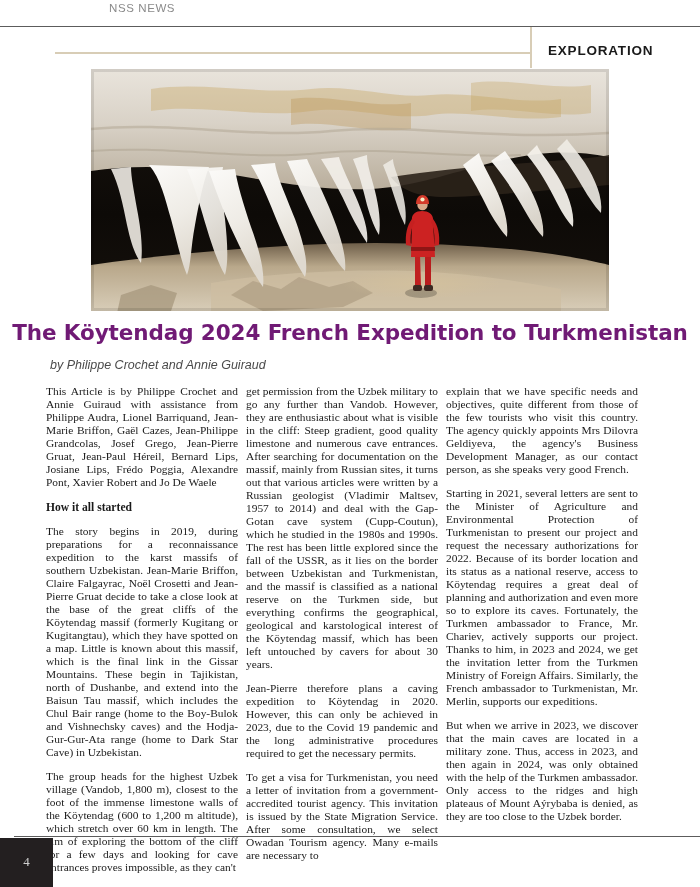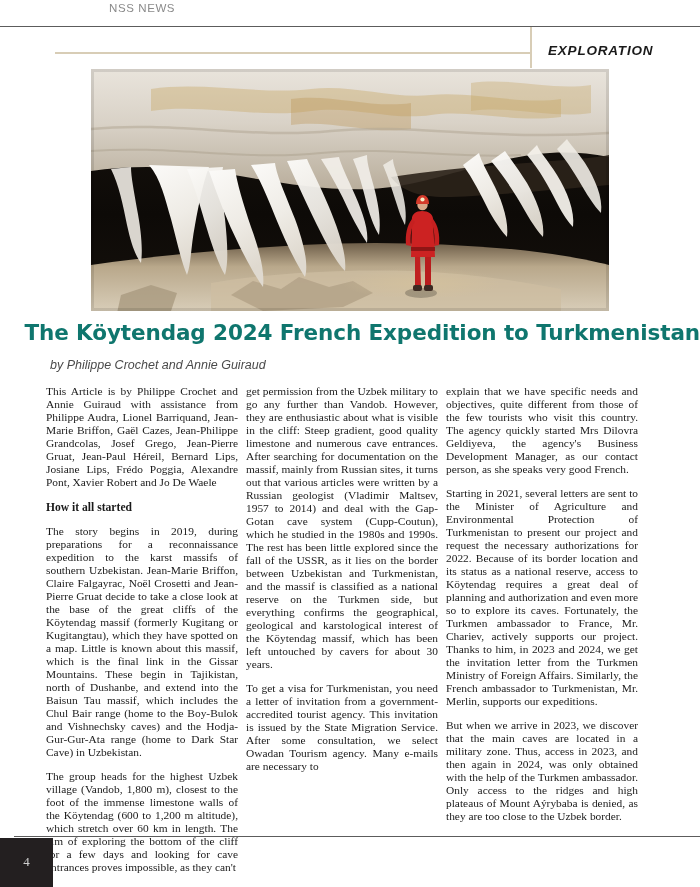--- a/index.html
+++ b/index.html
@@ -36,21 +36,20 @@
     background: #5c5c5c;
   }
 
   
   .section-band {
     position: absolute;
     top: 27px;
     left: 0;
     width: 700px;
     height: 40px;
-    font-style: italic;
   }
   .section-hline {
     position: absolute;
     top: 25px;
     left: 55px;
     width: 475px;
     height: 1.5px;
     background: #d8cdb6;
   }
   .section-vline {
@@ -268,36 +267,37 @@
 
       <circle cx="331.5" cy="136" r="5.2" fill="#d9a98a"></circle>
       <path d="M325,135 C325,129 328,126 331.5,126 C335,126 338,129 338,135 Z" fill="#d43a2a"></path>
       <circle cx="331.5" cy="130.5" r="2.1" fill="#f5efc8"></circle>
     </g>
 
     <rect x="0" y="0" width="518" height="242" fill="none" stroke="#000" stroke-opacity="0.10" stroke-width="6"></rect>
   </svg>
 </div>
 
-<div class="article-title" style="color: #0f766e; text-align: right;">The Köytendag 2024 French Expedition to Turkmenistan</div>
+<div class="article-title" style="color: #701a75;">The Köytendag 2024 French Expedition to Turkmenistan</div>
 <div class="article-byline">by Philippe Crochet and Annie Guiraud</div>
 
 <div class="columns">
   <div class="col">
       <p>This Article is by Philippe Crochet and Annie Guiraud with assistance from Philippe Audra, Lionel Barriquand, Jean-Marie Briffon, Gaël Cazes, Jean-Philippe Grandcolas, Josef Grego, Jean-Pierre Gruat, Jean-Paul Héreil, Bernard Lips, Josiane Lips, Frédo Poggia, Alexandre Pont, Xavier Robert and Jo De Waele</p>
       <h3>How it all started</h3>
       <p>The story begins in 2019, during preparations for a reconnaissance expedition to the karst massifs of southern Uzbekistan. Jean-Marie Briffon, Claire Falgayrac, Noël Crosetti and Jean-Pierre Gruat decide to take a close look at the base of the great cliffs of the Köytendag massif (formerly Kugitang or Kugitangtau), which they have spotted on a map. Little is known about this massif, which is the final link in the Gissar Mountains. These begin in Tajikistan, north of Dushanbe, and extend into the Baisun Tau massif, which includes the Chul Bair range (home to the Boy-Bulok and Vishnechsky caves) and the Hodja-Gur-Gur-Ata range (home to Dark Star Cave) in Uzbekistan.</p>
       <p>The group heads for the highest Uzbek village (Vandob, 1,800 m), closest to the foot of the immense limestone walls of the Köytendag (600 to 1,200 m altitude), which stretch over 60 km in length. The aim of exploring the bottom of the cliff for a few days and looking for cave entrances proves impossible, as they can't</p>
     </div>
   <div class="col">
       <p>get permission from the Uzbek military to go any further than Vandob. However, they are enthusiastic about what is visible in the cliff: Steep gradient, good quality limestone and numerous cave entrances. After searching for documentation on the massif, mainly from Russian sites, it turns out that various articles were written by a Russian geologist (Vladimir Maltsev, 1957 to 2014) and deal with the Gap-Gotan cave system (Cupp-Coutun), which he studied in the 1980s and 1990s. The rest has been little explored since the fall of the USSR, as it lies on the border between Uzbekistan and Turkmenistan, and the massif is classified as a national reserve on the Turkmen side, but everything confirms the geographical, geological and karstological interest of the Köytendag massif, which has been left untouched by cavers for about 30 years.</p>
+      <p>Jean-Pierre therefore plans a caving expedition to Köytendag in 2020. However, this can only be achieved in 2023, due to the Covid 19 pandemic and the long administrative procedures required to get the necessary permits.</p>
       <p>To get a visa for Turkmenistan, you need a letter of invitation from a government-accredited tourist agency. This invitation is issued by the State Migration Service. After some consultation, we select Owadan Tourism agency. Many e-mails are necessary to</p>
     </div>
   <div class="col">
-      <p>explain that we have specific needs and objectives, quite different from those of the few tourists who visit this country. The agency quickly started Mrs Dilovra Geldiyeva, the agency's Business Development Manager, as our contact person, as she speaks very good French.</p>
+      <p>explain that we have specific needs and objectives, quite different from those of the few tourists who visit this country. The agency quickly appoints Mrs Dilovra Geldiyeva, the agency's Business Development Manager, as our contact person, as she speaks very good French.</p>
       <p>Starting in 2021, several letters are sent to the Minister of Agriculture and Environmental Protection of Turkmenistan to present our project and request the necessary authorizations for 2022. Because of its border location and its status as a national reserve, access to Köytendag requires a great deal of planning and authorization and even more so to explore its caves. Fortunately, the Turkmen ambassador to France, Mr. Chariev, actively supports our project. Thanks to him, in 2023 and 2024, we get the invitation letter from the Turkmen Ministry of Foreign Affairs. Similarly, the French ambassador to Turkmenistan, Mr. Merlin, supports our expeditions.</p>
       <p>But when we arrive in 2023, we discover that the main caves are located in a military zone. Thus, access in 2023, and then again in 2024, was only obtained with the help of the Turkmen ambassador. Only access to the ridges and high plateaus of Mount Aýrybaba is denied, as they are too close to the Uzbek border.</p>
     </div>
 </div>
 
 <div class="footer-rule"></div>
 <div class="page-tab" style="background: rgb(35, 31, 32);"></div>
 <div class="page-number">4</div>
 
 </body></html>

